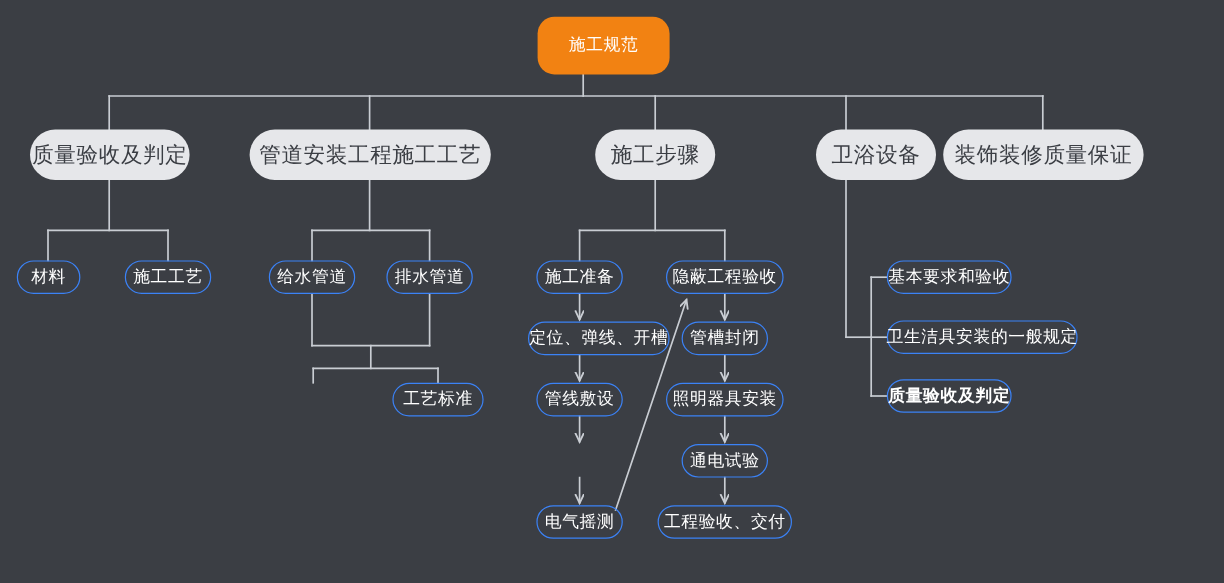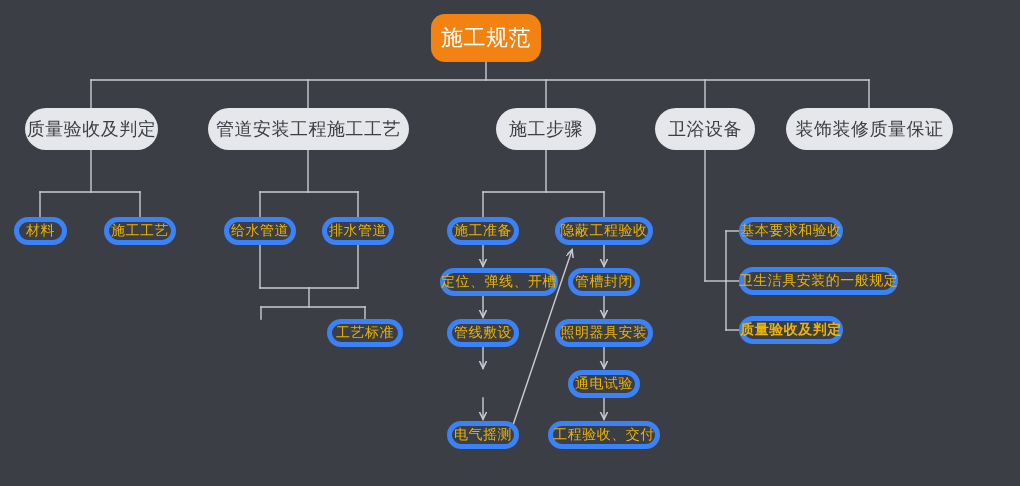--- a/index.html
+++ b/index.html
@@ -18,36 +18,37 @@
     display:flex;align-items:center;justify-content:center;
     box-sizing:border-box;
     white-space:nowrap;
     letter-spacing:0.5px;
   }
   
   .n-root{
     background:#f28212;
     color:#ffffff;
     border-radius:14px;
-    font-size:22px;
+    font-size:14px;
     height:48px;
+    margin-left:17px;
   }
   
   .n-l2{
     background:#e6e7ea;
     color:#3b3e44;
     border-radius:21px;
     font-size:18px;
     height:42px;
   }
   
   .n-leaf{
     background:transparent;
-    color:#eab308;
-    border:5px solid #3b82f6;
+    color:#ffffff;
+    border:1px solid #3b82f6;
     border-radius:16px;
     font-size:14px;
     height:28px;
   }
 </style>
 </head>
 <body>
 
 <div id="canvas">
 
@@ -123,21 +124,21 @@
   </div>
 
   <div class="node n-l2" style="left:208px;top:108px;width:201px;">
     <span>管道安装工程施工工艺</span>
   </div>
 
   <div class="node n-l2" style="left:496px;top:108px;width:100px;">
     <span>施工步骤</span>
   </div>
 
-  <div class="node n-l2" style="left:655px;top:108px;width:100px;align-items:center;">
+  <div class="node n-l2" style="left:680px;top:108px;width:100px;align-items:center;">
     <span>卫浴设备</span>
   </div>
 
   <div class="node n-l2" style="left:786px;top:108px;width:167px;">
     <span>装饰装修质量保证</span>
   </div>
 
   <div class="node n-leaf" style="left:14px;top:217px;width:53px;">
     <span>材料</span>
   </div>

